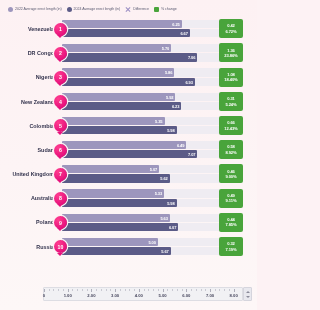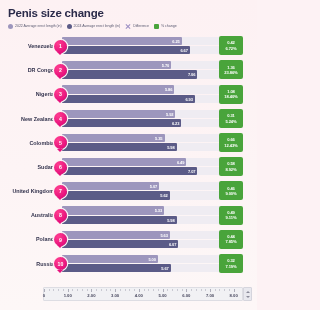--- a/index.html
+++ b/index.html
@@ -184,21 +184,20 @@
     border-right: 2px solid transparent;
   }
   .scroll-btn i.up { border-bottom: 2.6px solid #8a8a99; }
   .scroll-btn i.dn { border-top: 2.6px solid #8a8a99; }
 </style>
 </head>
 <body>
 
 <div id="app">
 
-  <div class="title">Penis size change</div>
 
   <div class="legend">
     <div class="lg-item">
       <span class="lg-swatch" style="background:#9d96bd"></span>
       <span class="lg-label">2022 Average erect length (in)</span>
     </div>
     <div class="lg-item">
       <span class="lg-swatch" style="background:#5b5b87"></span>
       <span class="lg-label">2024 Average erect length (in)</span>
     </div>

